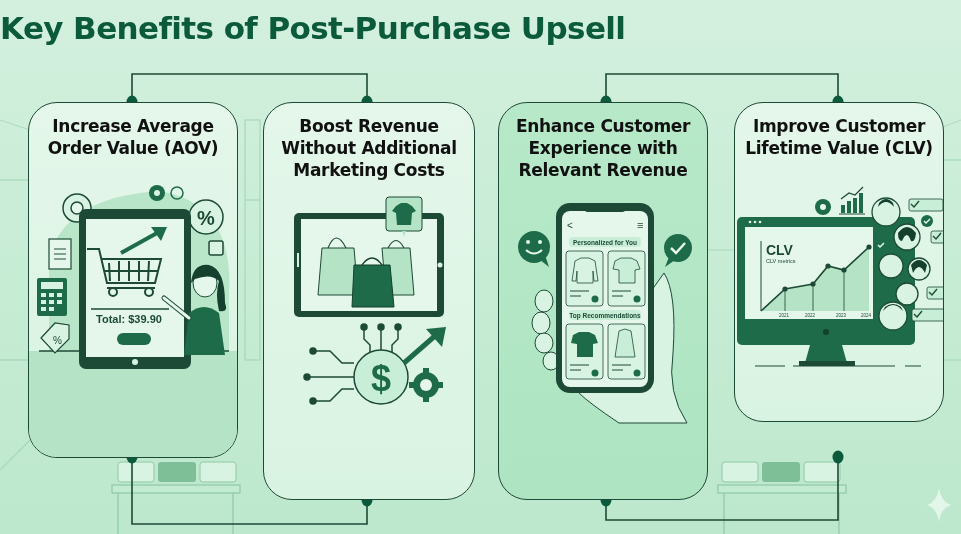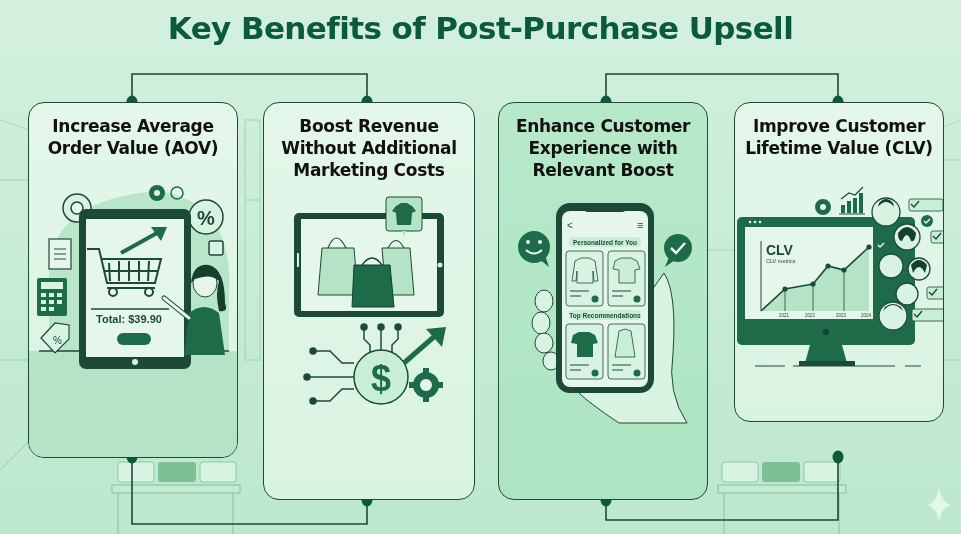--- a/index.html
+++ b/index.html
@@ -6,26 +6,26 @@
   html, body { width: 961px; height: 534px; overflow: hidden; }
   body {
     position: relative;
     background: linear-gradient(180deg, #d3f0de 0%, #c6ecd4 55%, #bde8cd 100%);
     font-family: "DejaVu Sans", "Liberation Sans", sans-serif;
     color: #0f1f18;
   }
   .bg-deco { position: absolute; inset: 0; pointer-events: none; }
   .title {
     position: absolute; left: 0; right: 0; top: 10px;
-    text-align: center; font-size: 31px; font-weight: bold;
+    font-size: 31px; font-weight: bold;
     color: #0b5a3c; letter-spacing: -0.6px;
   }
   .connectors { position: absolute; inset: 0; pointer-events: none; }
   .card {
-    position: absolute; border: 1.6px solid #1d4a36; border-radius: 16px;
+    position: absolute; border: 1.6px solid #1d4a36; border-radius: 29px;
     overflow: hidden;
   }
   .card.light { background: linear-gradient(180deg, #e4f7ea 0%, #d9f3e2 100%); }
   .card.mid { background: linear-gradient(180deg, #b7e9c9 0%, #aee4c2 100%); }
   .card-title {
     position: absolute; left: 6px; right: 6px; top: 12px;
     text-align: center; font-size: 17px; font-weight: bold;
     line-height: 22px; color: #111; letter-spacing: -0.3px;
   }
   .illus { position: absolute; left: 0; top: 0; }
@@ -217,21 +217,21 @@
           <rect x="159" y="265" width="6" height="6"></rect>
           <rect x="159" y="293" width="6" height="6"></rect>
           <rect x="145" y="279" width="6" height="6"></rect>
           <rect x="173" y="279" width="6" height="6"></rect>
         </g>
       </g>
   </svg>
 </div>
 
 <div class="card mid" style="left:498px; top:102px; width:210px; height:398px;">
-  <div class="card-title">Enhance Customer Experience with Relevant Boost</div>
+  <div class="card-title">Enhance Customer Experience with Relevant Revenue</div>
   <svg class="illus" width="210" height="398" viewBox="0 0 210 398">
     <g stroke="#1d4a36" stroke-width="1" fill="#d9f3e2">
       <path d="M165 170 Q178 190 174 250 Q168 290 188 320 L120 320 Q90 300 80 290 Z"></path>
       <ellipse cx="45" cy="198" rx="9" ry="11"></ellipse>
       <ellipse cx="42" cy="220" rx="9" ry="11"></ellipse>
       <ellipse cx="45" cy="240" rx="9" ry="10"></ellipse>
       <ellipse cx="52" cy="258" rx="8" ry="9"></ellipse>
     </g>
     <g>
       <rect x="57" y="100" width="98" height="190" rx="14" fill="#1d4a36"></rect>

